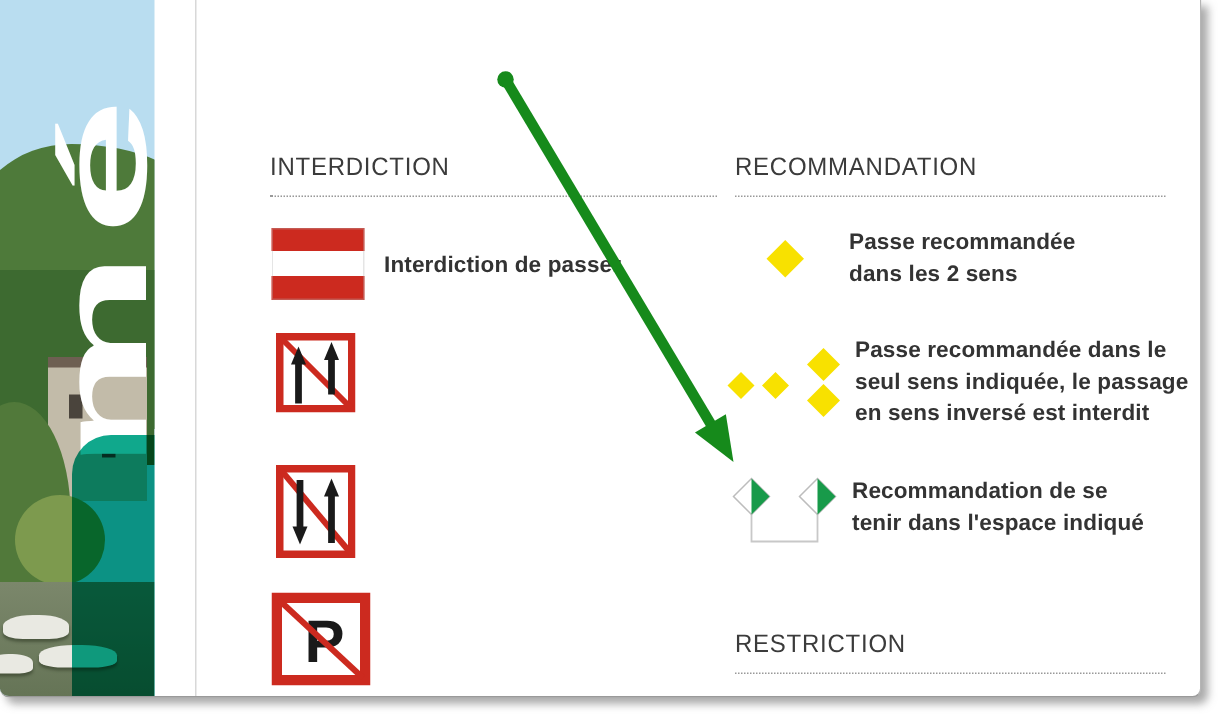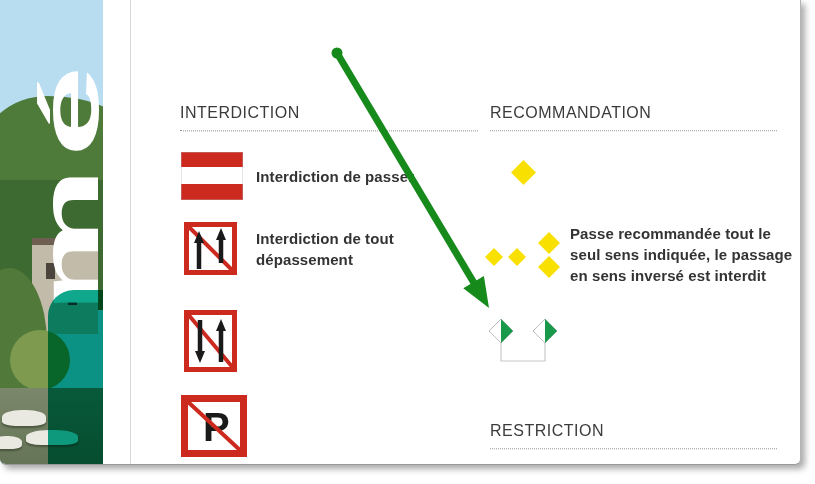--- a/index.html
+++ b/index.html
@@ -94,22 +94,20 @@
     <div class="lbl" style="left:256px; top:152px; height:48px; width:200px;">Interdiction de passer</div>
 
     <svg class="sign" style="left:184px; top:222px;" width="53" height="53" viewBox="0 0 53 53">
       <rect x="2.5" y="2.5" width="48" height="48" fill="#fff" stroke="#cc2a1f" stroke-width="5"></rect>
       <line x1="3" y1="3" x2="50" y2="50" stroke="#cc2a1f" stroke-width="4"></line>
       <line x1="15" y1="47" x2="15" y2="18" stroke="#1a1a1a" stroke-width="4.5"></line>
       <polygon points="15,9 10,21 20,21" fill="#1a1a1a"></polygon>
       <line x1="37" y1="41" x2="37" y2="14" stroke="#1a1a1a" stroke-width="4.5"></line>
       <polygon points="37,6 32,18 42,18" fill="#1a1a1a"></polygon>
     </svg>
-    <div class="lbl" style="left:256px; top:222px; height:53px; width:210px;">Interdiction de tout
-dépassement</div>
 
     <svg class="sign" style="left:184px; top:310px;" width="53" height="62" viewBox="0 0 53 62">
       <rect x="2.5" y="2.5" width="48" height="57" fill="#fff" stroke="#cc2a1f" stroke-width="5"></rect>
       <line x1="3" y1="3" x2="50" y2="59" stroke="#cc2a1f" stroke-width="4"></line>
       <line x1="16" y1="10" x2="16" y2="44" stroke="#1a1a1a" stroke-width="4.5"></line>
       <polygon points="16,53 11,41 21,41" fill="#1a1a1a"></polygon>
       <line x1="37" y1="52" x2="37" y2="18" stroke="#1a1a1a" stroke-width="4.5"></line>
       <polygon points="37,9 32,21 42,21" fill="#1a1a1a"></polygon>
     </svg>
 
@@ -117,38 +115,42 @@
       <rect x="3.5" y="3.5" width="59" height="55" fill="#fff" stroke="#cc2a1f" stroke-width="7"></rect>
       <text x="22" y="46" font-family="Liberation Sans, sans-serif" font-size="40" font-weight="bold" fill="#1a1a1a">P</text>
       <line x1="5" y1="5" x2="61" y2="57" stroke="#cc2a1f" stroke-width="4"></line>
     </svg>
 
     <div class="sec-header" style="left:490px; top:103px; width:287px;">RECOMMANDATION</div>
 
     <svg class="sign" style="left:510px; top:159px;" width="27" height="27" viewBox="0 0 27 27">
       <polygon points="13.5,1 26,13.5 13.5,26 1,13.5" fill="#f8e100"></polygon>
     </svg>
+    <div class="lbl" style="left:566px; top:148px; height:48px; width:210px;">Passe recommandée
+dans les 2 sens</div>
 
     <svg class="sign" style="left:484px; top:232px;" width="80" height="46" viewBox="0 0 80 46">
       <polygon points="10,16 19,25 10,34 1,25" fill="#f8e100"></polygon>
       <polygon points="33,16 42,25 33,34 24,25" fill="#f8e100"></polygon>
       <polygon points="65,0 76,11 65,22 54,11" fill="#f8e100"></polygon>
       <polygon points="65,24 76,35 65,46 54,35" fill="#f8e100"></polygon>
     </svg>
-    <div class="lbl" style="left:570px; top:223px; height:63px; width:230px;">Passe recommandée tout le
+    <div class="lbl" style="left:570px; top:223px; height:63px; width:230px;">Passe recommandée dans le
 seul sens indiquée, le passage
 en sens inversé est interdit</div>
 
     <svg class="sign" style="left:488px; top:318px;" width="70" height="46" viewBox="0 0 70 46">
       <path d="M13 20 V 43 H 57 V 20" fill="none" stroke="#c8c8c8" stroke-width="1.2"></path>
       <polygon points="13,1 25,13 13,25 1,13" fill="#ffffff" stroke="#bdbdbd" stroke-width="1"></polygon>
       <polygon points="13,1 25,13 13,25" fill="#189a4a"></polygon>
       <polygon points="57,1 69,13 57,25 45,13" fill="#ffffff" stroke="#bdbdbd" stroke-width="1"></polygon>
       <polygon points="57,1 69,13 57,25" fill="#189a4a"></polygon>
     </svg>
+    <div class="lbl" style="left:568px; top:314px; height:48px; width:230px;">Recommandation de se
+tenir dans l'espace indiqué</div>
 
     <div class="sec-header" style="left:490px; top:421px; width:287px;">RESTRICTION</div>
 
   </div>
 
   <svg class="arrow-overlay" viewBox="0 0 815 484">
     <circle cx="337" cy="53" r="5.5" fill="#168a1b"></circle>
     <line x1="337" y1="53" x2="477" y2="288" stroke="#168a1b" stroke-width="7"></line>
     <polygon points="489,308 463.3,288.3 483.9,276.1" fill="#168a1b"></polygon>
   </svg>

